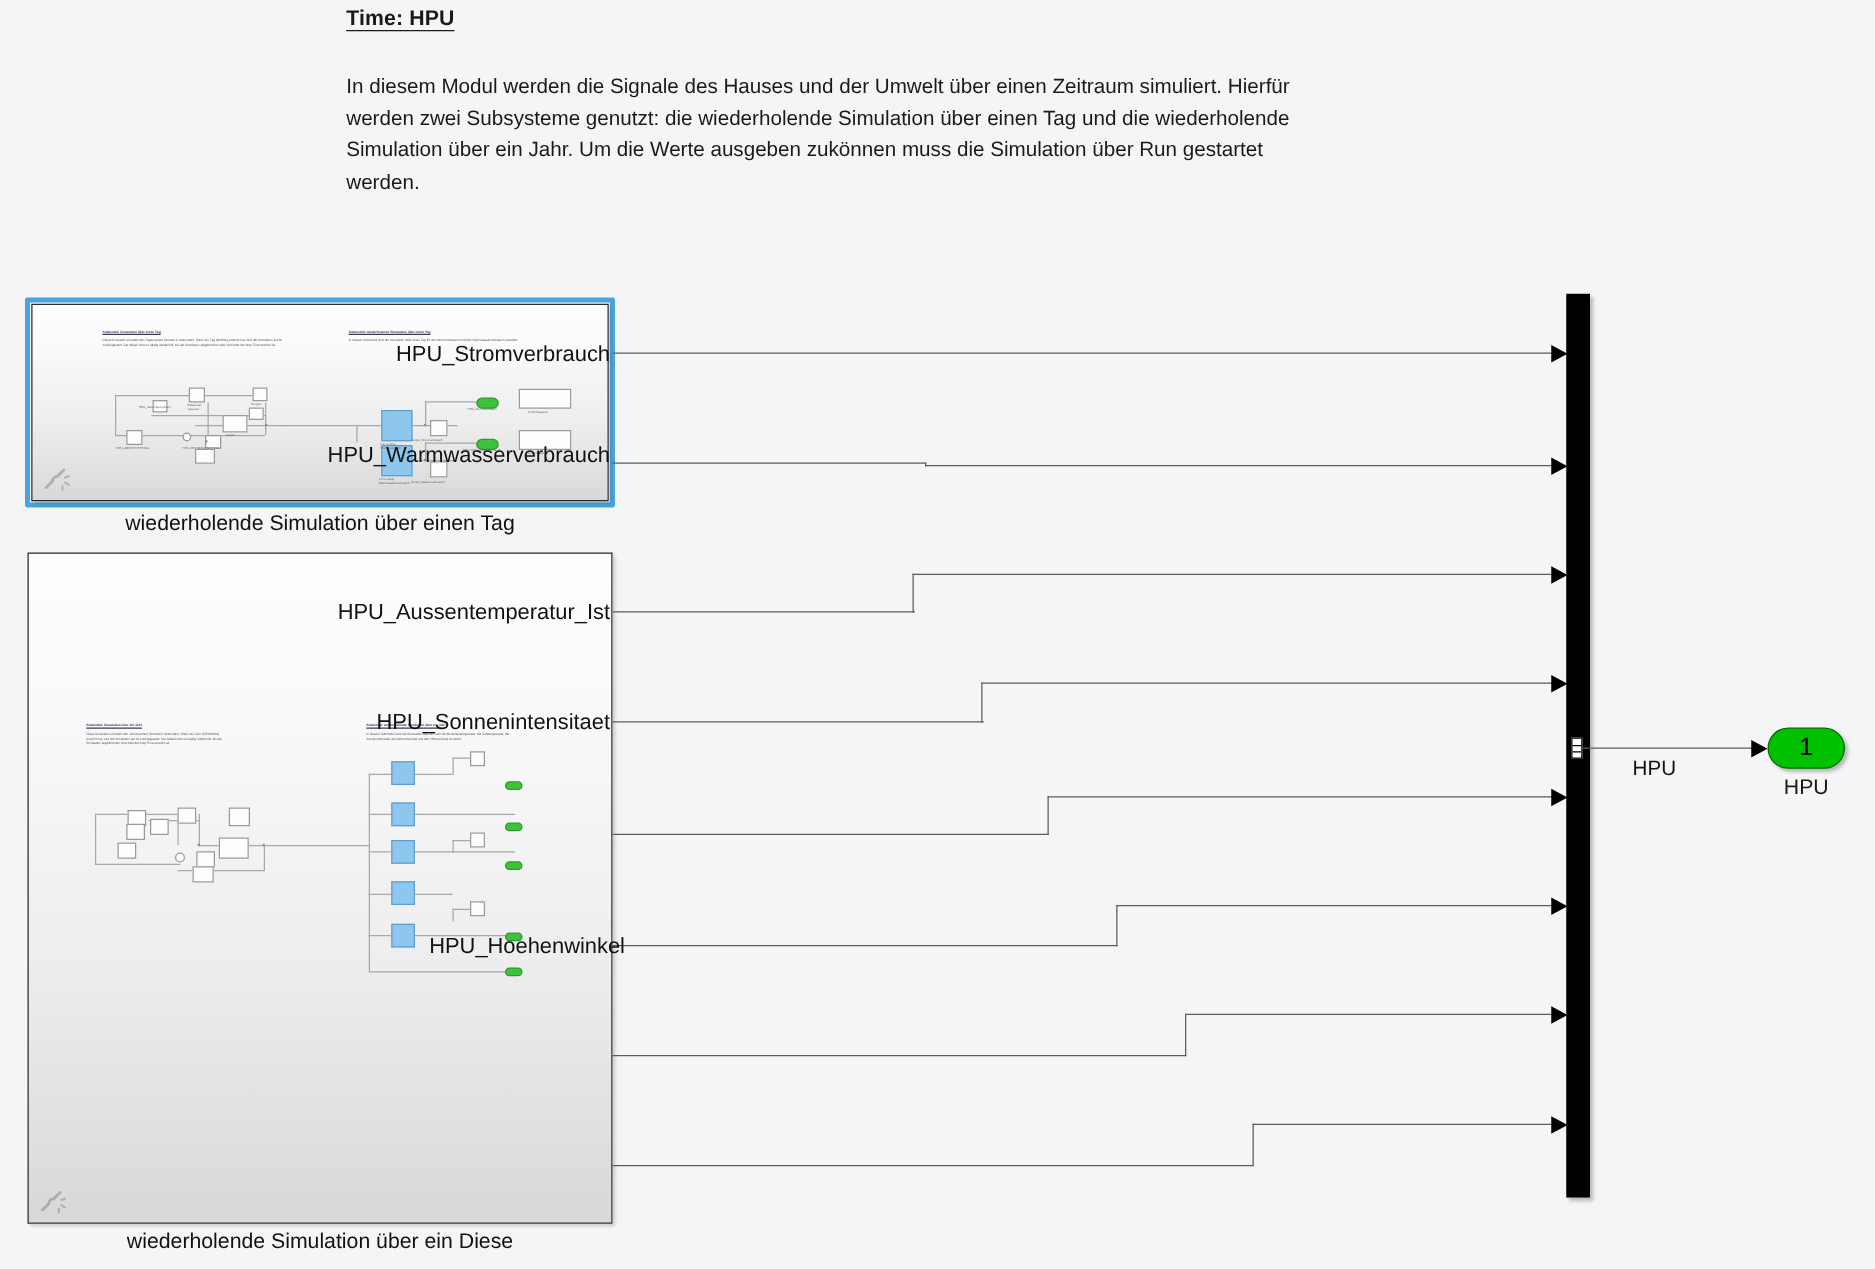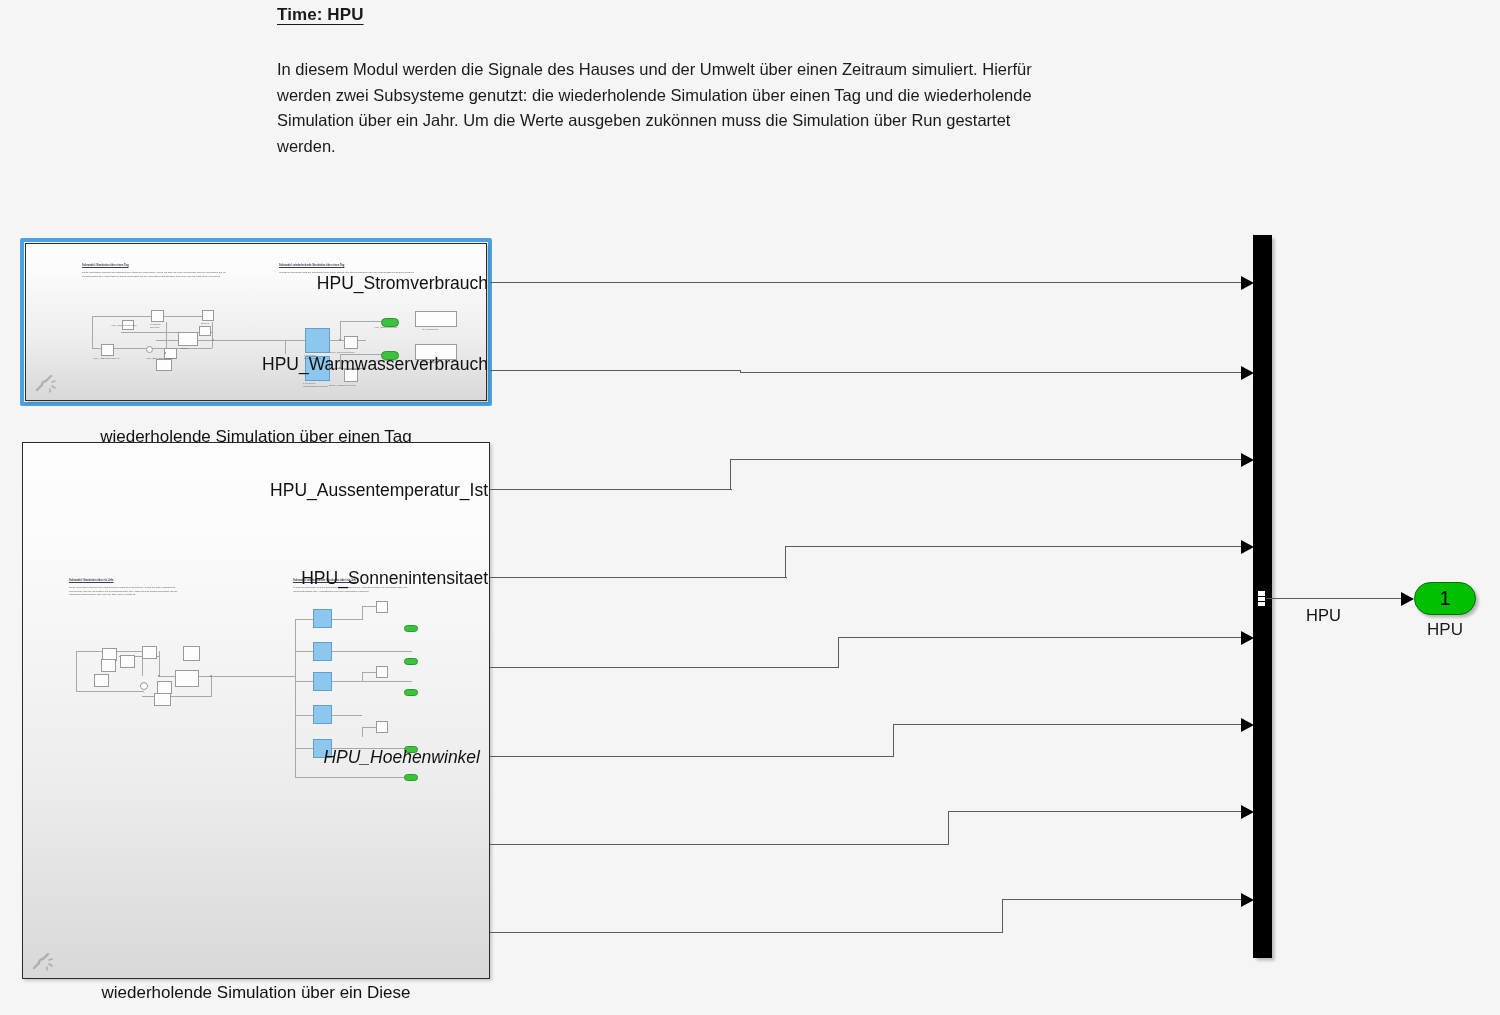--- a/index.html
+++ b/index.html
@@ -188,21 +188,21 @@
       </div>
 
       <svg class="linkicon" viewBox="0 0 26 24">
         <path d="M4 17 L9 12" stroke="#7a7a7a" stroke-width="2.4" fill="none" stroke-linecap="round"></path>
         <path d="M13 8 L18 3" stroke="#7a7a7a" stroke-width="2.4" fill="none" stroke-linecap="round"></path>
         <path d="M9 12 a4 4 0 0 1 4 -4" stroke="#7a7a7a" stroke-width="2.4" fill="none" stroke-linecap="round"></path>
         <path d="M19 9 l3 -1 M19 13 l3 2 M17 16 l0 3" stroke="#7a7a7a" stroke-width="1.6" fill="none" stroke-linecap="round"></path>
       </svg>
     </div>
   </div>
-  <div class="caption" style="left:20px;top:427px;width:472px;">wiederholende Simulation über einen Tag</div>
+  <div class="caption" style="left:20px;top:409px;width:472px;">wiederholende Simulation über einen Tag</div>
 
   <div class="subsys" style="left:22px;top:442px;width:468px;height:537px;">
     <div class="frame">
       <div class="thumb">
         <div class="mini-note-t" style="left:46px;top:136px;">Submodul: Simulation über ein Jahr</div>
         <div class="mini-note-b" style="left:46px;top:143px;width:115px;">Diese Simulation simuliert den Jahresverlauf (Uhrzeit in Sekunden). Wenn ein Jahr (31536000s) erreicht hat, wird die Simulation auf 0s zurückgesetzt. Der Ablauf wird so häufig wiederholt, bis die Simulation abgebrochen wird oder die Stop Time erreicht ist.</div>
         <div class="mini-note-t" style="left:270px;top:136px;">Submodul: wiederholende Simulation über ein Jahr</div>
         <div class="mini-note-b" style="left:270px;top:143px;width:118px;">In diesem Submodul wird die Simulation über ein Jahr für die Außentemperatur, die Soletemperatur, die Sonnenintensität, den Azimuthwinkel und den Höhenwinkel simuliert.</div>
 
         <div class="mline" style="left:53px;top:208px;width:.7px;height:40px;"></div>
@@ -311,21 +311,21 @@
 
   <div class="wire h" style="left:490px;top:932px;width:513px;"></div>
   <div class="wire v" style="left:1002px;top:899px;height:34px;"></div>
   <div class="wire h" style="left:1002px;top:899px;width:243px;"></div>
   <div class="arrow" style="left:1241px;top:900px;"></div>
 
   <div class="siglabel" style="left:188px;top:283px;width:300px;">HPU_Stromverbrauch</div>
   <div class="siglabel" style="left:168px;top:364px;width:320px;">HPU_Warmwasserverbrauch</div>
   <div class="siglabel" style="left:188px;top:490px;width:300px;">HPU_Aussentemperatur_Ist</div>
   <div class="siglabel" style="left:188px;top:578px;width:300px;">HPU_Sonnenintensitaet</div>
-  <div class="siglabel" style="left:180px;top:757px;width:300px;font-style:italic;">HPU_Hoehenwinkel</div>
+  <div class="siglabel" style="left:200px;top:757px;width:300px;">HPU_Hoehenwinkel</div>
 
   <div class="bus" style="left:1253px;top:235px;width:19px;height:723px;"></div>
   <div class="bus-outport" style="left:1257px;top:590px;">
     <i style="top:5px;"></i>
       <i style="top:10px;"></i>
   </div>
 
   <div class="wire h" style="left:1266px;top:598px;width:139px;"></div>
   <div class="arrow" style="left:1401px;top:599px;"></div>
   <div class="wirelabel" style="left:1306px;top:606px;">HPU</div>

